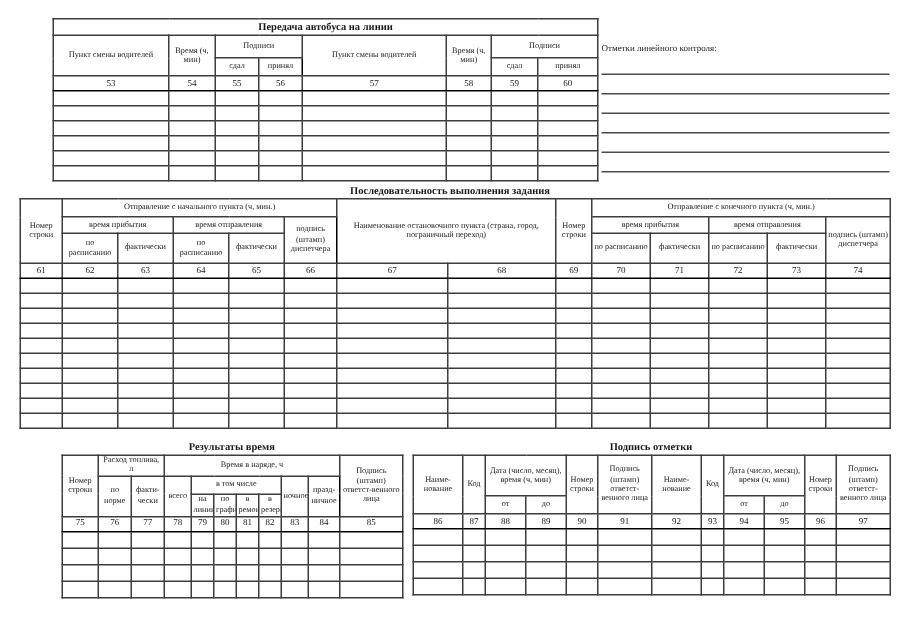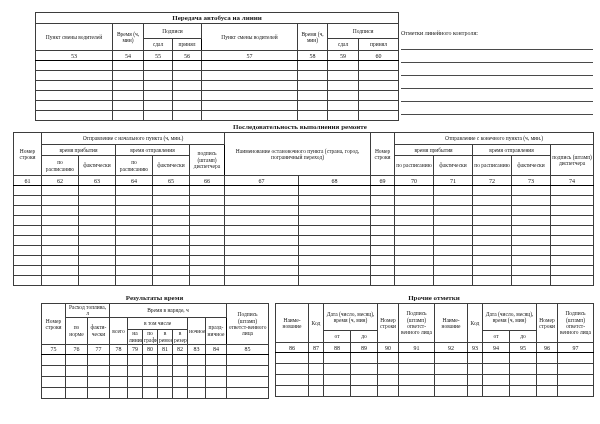--- a/index.html
+++ b/index.html
@@ -127,21 +127,21 @@
   <div style="margin-top:1px">
     <div class="rline"></div>
     <div class="rline"></div>
     <div class="rline"></div>
     <div class="rline"></div>
     <div class="rline"></div>
     <div class="rline"></div>
   </div>
 </div>
 
-<div class="sec-title" style="left:0;top:123px;width:600px">Последовательность выполнения ремонте</div>
+<div class="sec-title" style="left:0;top:123px;width:600px">Последовательность выполнения задания</div>
 
 <table style="left:13px;top:132px;width:580px">
   <colgroup>
     <col style="width:28px">
       <col style="width:37px">
       <col style="width:37px">
       <col style="width:37px">
       <col style="width:37px">
     <col style="width:35px">
       <col style="width:74px">
@@ -460,21 +460,21 @@
         <td></td>
         <td></td>
         <td></td>
         <td></td>
         <td></td>
         <td class="bl"></td>
       </tr>
     </tbody>
 </table>
 
-<div class="sec-title" style="left:275px;top:294px;width:318px">Прочие отметки</div>
+<div class="sec-title" style="left:275px;top:294px;width:318px">Подпись отметки</div>
 
 <table style="left:275px;top:303px;width:318px">
   <colgroup>
     <col style="width:33px">
       <col style="width:15px">
       <col style="width:27px">
       <col style="width:27px">
       <col style="width:21px">
       <col style="width:36px">
     <col style="width:33px">

